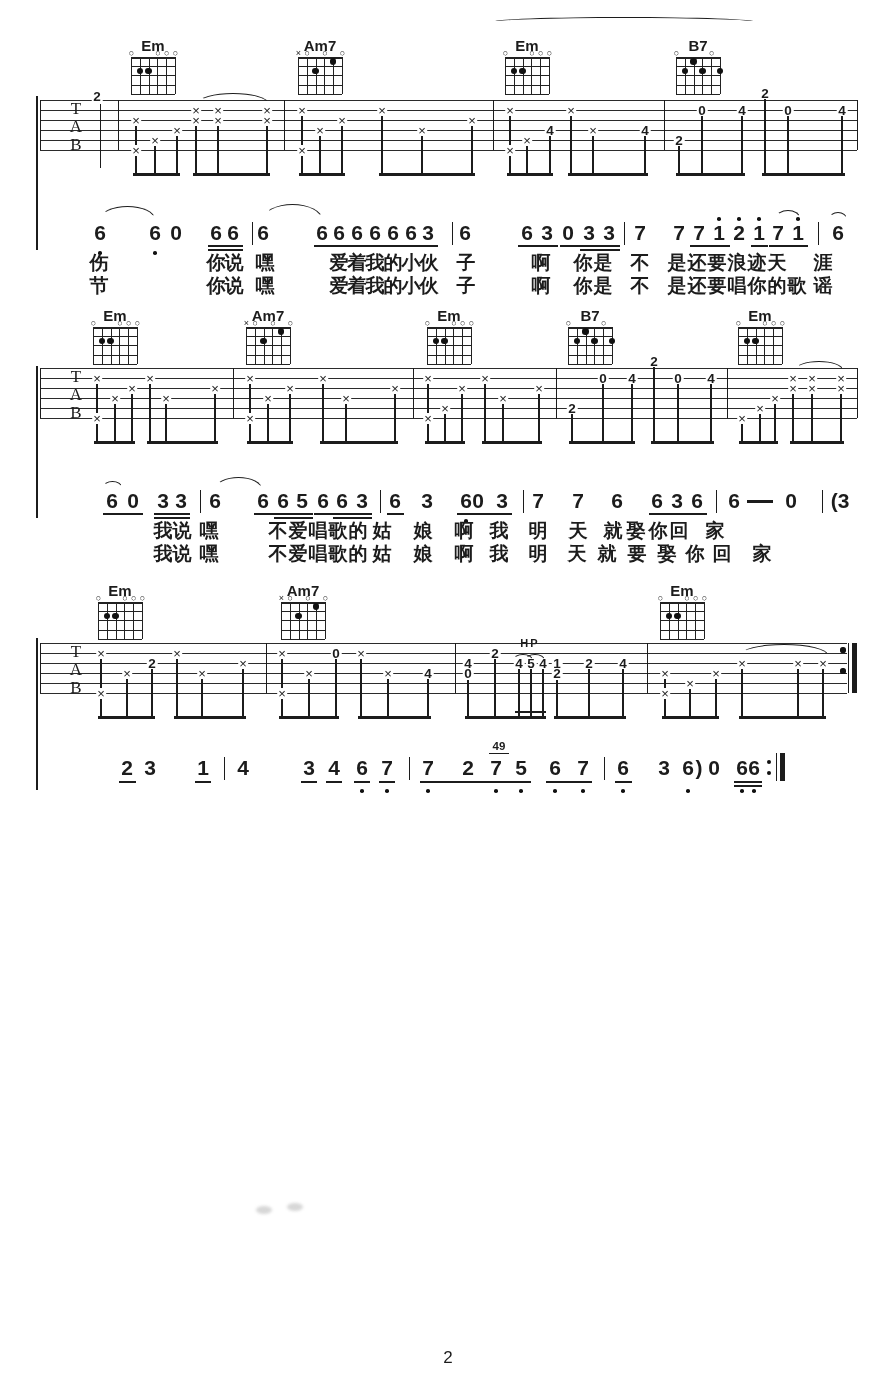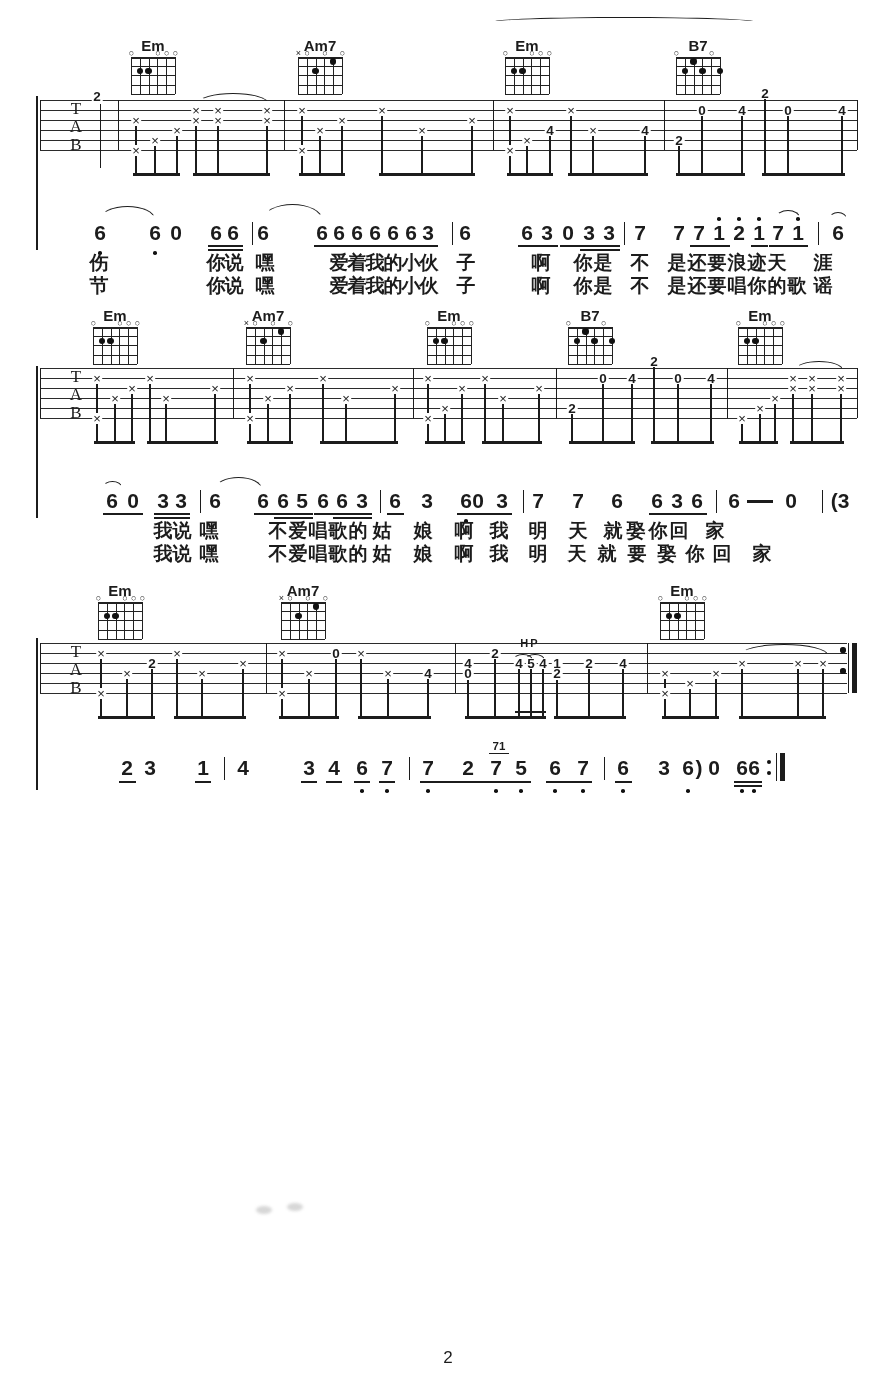--- a/index.html
+++ b/index.html
@@ -730,21 +730,21 @@
       <div class="abs jline" style="left: 301px; top: 781px; width: 16px;"></div>
       <div class="abs jline" style="left: 326px; top: 781px; width: 16px;"></div>
       <div class="abs jline" style="left: 354px; top: 781px; width: 16px;"></div>
       <div class="abs jline" style="left: 379px; top: 781px; width: 16px;"></div>
       <div class="abs jline" style="left: 420px; top: 781px; width: 111px;"></div>
       <div class="abs jline" style="left: 546px; top: 781px; width: 46px;"></div>
       <div class="abs jline" style="left: 615px; top: 781px; width: 17px;"></div>
       <div class="abs jline" style="left: 734px; top: 781px; width: 28px;"></div>
       <div class="abs jline" style="left: 734px; top: 785px; width: 28px;"></div>
       <div class="abs arc" style="left: 492px; top: 17px; width: 264px; height: 5px;"></div>
-      <div class="abs ctr small" style="left: 499px; top: 741px;">71</div>
+      <div class="abs ctr small" style="left: 499px; top: 741px;">49</div>
       <div class="abs jline" style="left: 489px; top: 753px; width: 20px; height: 1.2px;"></div>
       <div class="abs dot" style="left: 766.6px; top: 759.6px; width: 4.8px; height: 4.8px;"></div>
       <div class="abs dot" style="left: 766.6px; top: 770.6px; width: 4.8px; height: 4.8px;"></div>
       <div class="abs barline" style="left: 776px; top: 753px; height: 28px;"></div>
       <div class="abs barline" style="left: 779.5px; top: 753px; height: 28px; width: 5px;"></div>
       <div class="abs smudge" style="left: 256px; top: 1206px;"></div>
       <div class="abs smudge" style="left: 287px; top: 1203px;"></div>
     </div>
   <div class="abs ctr pagenum" style="left:448px;top:1348px;">2</div>
 </div>

